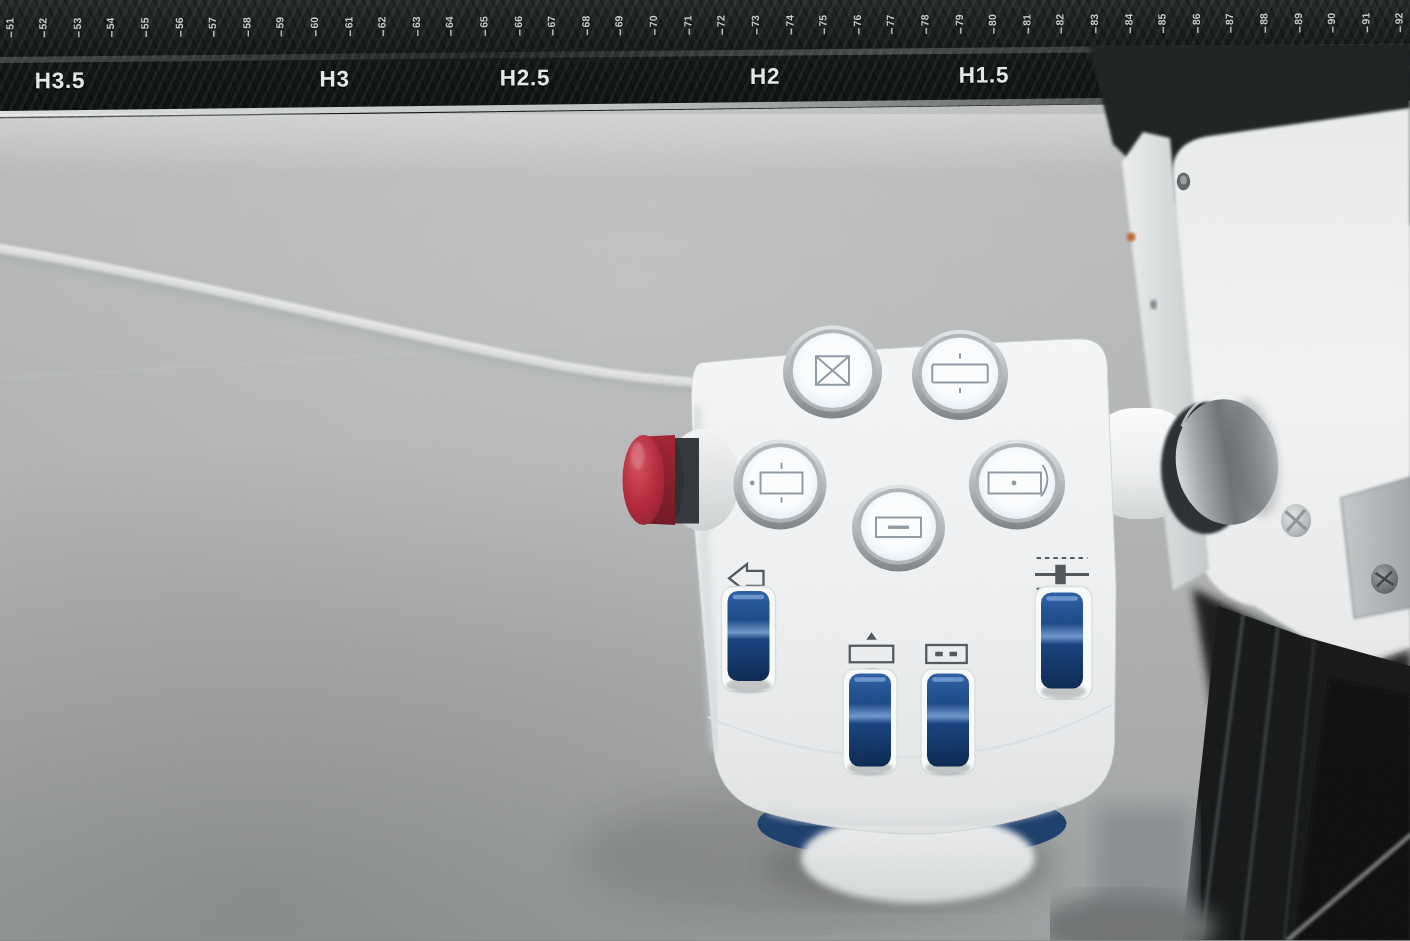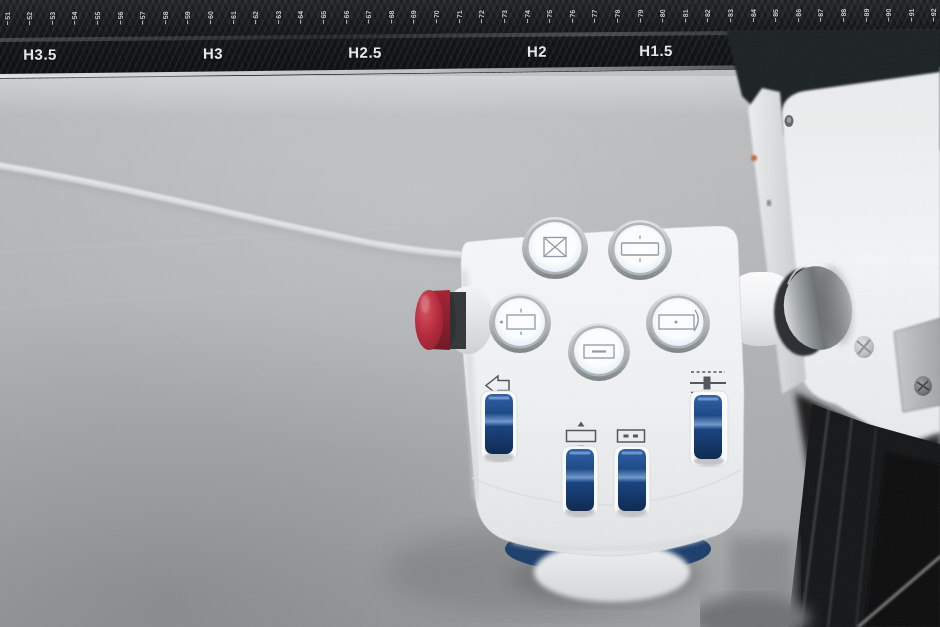--- a/index.html
+++ b/index.html
@@ -30,23 +30,23 @@
     transform:rotate(-.67deg);transform-origin:0 100%;}
   .ticks{position:absolute;left:2px;right:8px;top:12px;display:flex;justify-content:space-between;transform:rotate(-.22deg);transform-origin:0 0;}
   .tick{width:10px;display:flex;flex-direction:column;align-items:center;gap:1px;}
   .tick-num{writing-mode:vertical-rl;transform:rotate(180deg);font-size:7px;line-height:1;
     color:#c9cdce;font-weight:bold;letter-spacing:0;text-shadow:0 0 1px rgba(0,0,0,.8);}
   .tick-bar{width:1px;height:4px;background:#b4b8b9;}
   .hlabels{position:absolute;left:0;right:0;top:46px;height:20px;transform:rotate(-.35deg);transform-origin:0 0;}
   .hlabel{position:absolute;top:0;transform:translateX(-50%);font-size:15px;font-weight:bold;
     color:#e7e9e9;letter-spacing:.5px;text-shadow:0 1px 1px rgba(0,0,0,.7);}
   .hlabel:nth-of-type(1){left:40px}
-  .hlabel:nth-of-type(2){left:213px}
-  .hlabel:nth-of-type(3){left:365px}
-  .hlabel:nth-of-type(4){left:537px}
+  .hlabel:nth-of-type(2){left:223px}
+  .hlabel:nth-of-type(3){left:350px}
+  .hlabel:nth-of-type(4){left:510px}
   .hlabel:nth-of-type(5){left:656px}
   .hlabel:nth-of-type(6){left:862px}
   
   .rail-glow{position:absolute;left:0;top:76px;width:940px;height:40px;pointer-events:none;
     background:linear-gradient(180deg,rgba(255,255,255,.30),rgba(255,255,255,0));}
   .noise{position:absolute;inset:0;opacity:.055;pointer-events:none;}
 </style>
 </head>
 <body>
 

